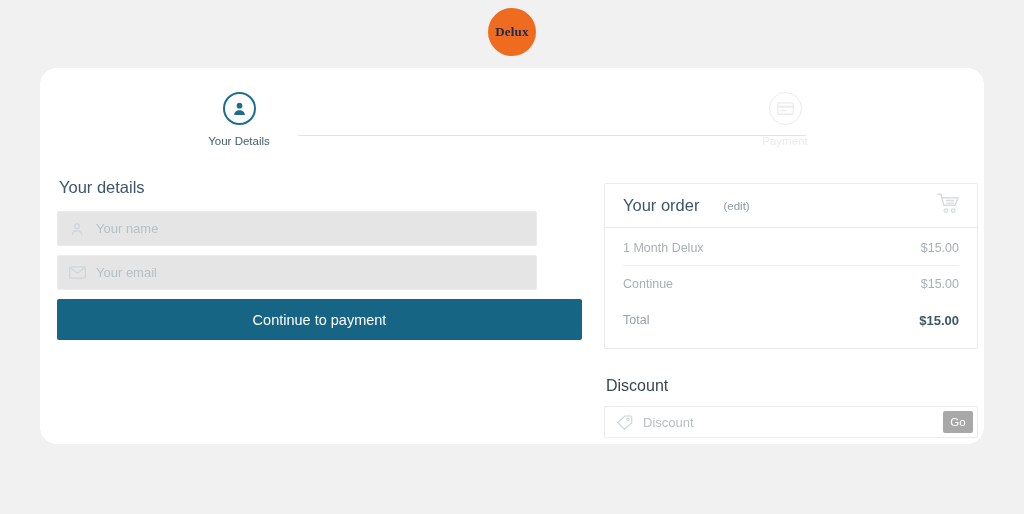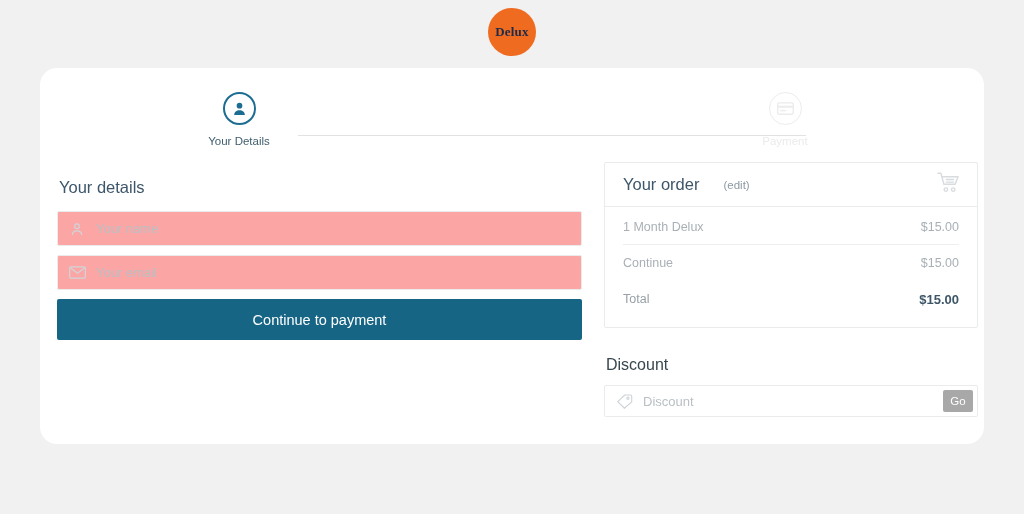--- a/index.html
+++ b/index.html
@@ -51,31 +51,31 @@
     display: flex; align-items: center; justify-content: center;
     background: #ffffff;
   }
   .step-icon.active { border: 2px solid #1c6d91; }
   .step-icon.inactive { border: 1px solid #ececec; }
   .step-label { font-size: 11.5px; color: #41606e; }
   .step-label.inactive { color: #ebebeb; }
 
   
   .left-col { position: absolute; left: 17px; top: 110px; width: 550px; }
-  .right-col { position: absolute; left: 564px; top: 94px; width: 374px; }
+  .right-col { position: absolute; left: 564px; top: 115px; width: 374px; }
 
   .section-title {
     font-size: 16.5px; color: #3d566a; margin: 0 0 14px 2px; font-weight: normal;
   }
   .section-title.discount-title { color: #37474f; font-size: 16px; margin-bottom: 11px; }
 
   
   .field {
-    position: relative; width: 525px; height: 35px;
-    border: 1px solid #ebebeb; background: #fca5a5;
+    position: relative; width: 480px; height: 35px;
+    border: 1px solid #ebebeb; background: #e5e5e5;
     border-radius: 2px; margin-bottom: 9px;
     display: flex; align-items: center;
   }
   .field-icon {
     width: 38px; display: flex; align-items: center; justify-content: center; flex: 0 0 38px;
   }
   .field input {
     border: 0; outline: 0; flex: 1 1 auto; height: 100%;
     font-family: "Liberation Sans", sans-serif; font-size: 13px;
     color: #555; background: transparent; padding: 0;

